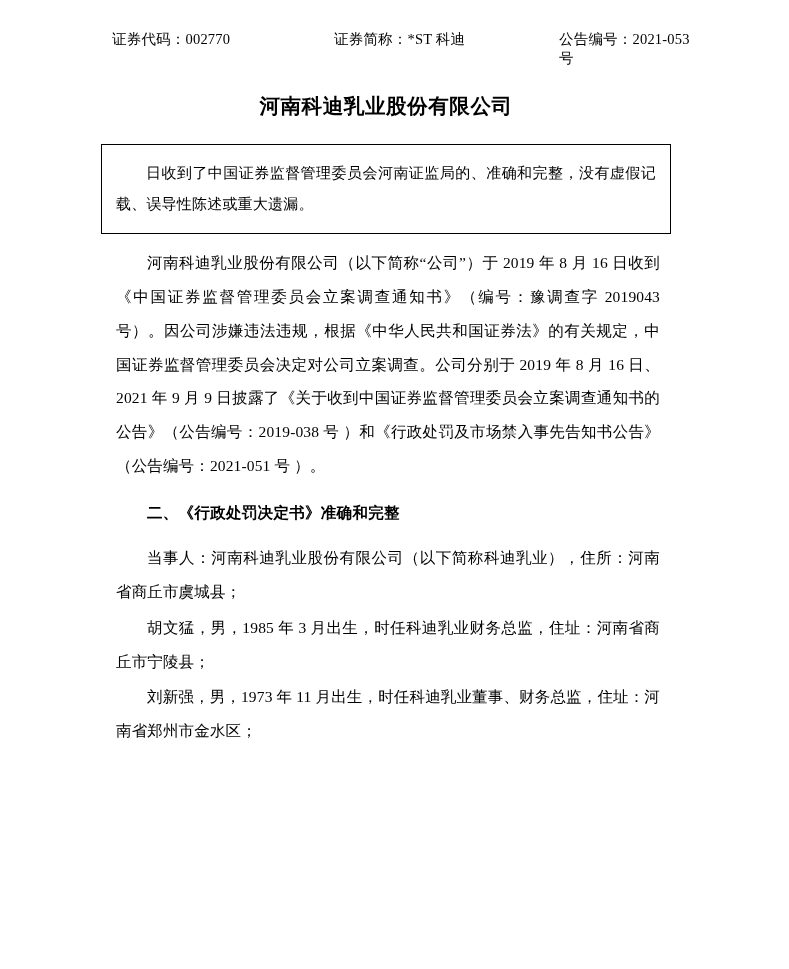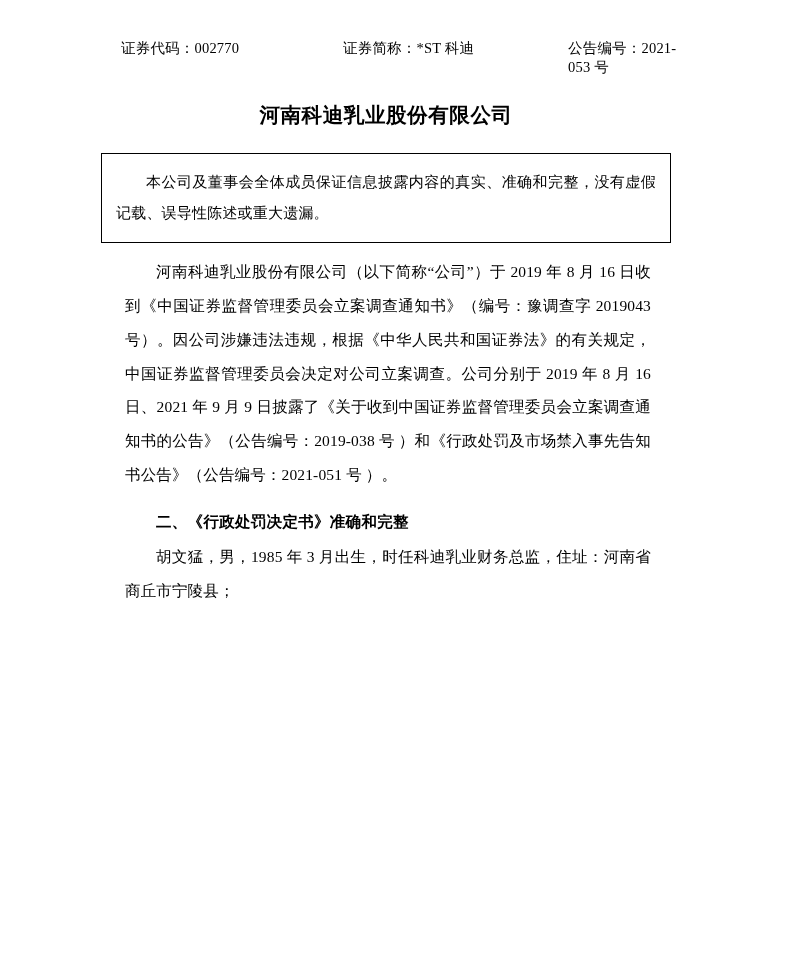--- a/index.html
+++ b/index.html
@@ -13,21 +13,21 @@
     font-family: "Liberation Serif", "DejaVu Serif", serif;
     color: #000000;
     overflow: hidden;
     position: relative;
   }
 
   .page {
     width: 772px;
     height: 969px;
     box-sizing: border-box;
-    padding: 13px;
+    padding: 4px;
     position: relative;
   }
 
   
   .doc-header {
     display: flex;
     align-items: baseline;
     padding: 26px 0 0 0;
     margin-left: 108px;
     margin-right: 72px;
@@ -106,25 +106,27 @@
     <span class="h-code">证券代码：002770</span>
     <span class="h-abbr">证券简称：*ST 科迪</span>
     <span class="h-num">公告编号：2021-053 号</span>
   </div>
 
   <div class="title-block">
     <div class="title-main">河南科迪乳业股份有限公司</div>
   </div>
 
   <div class="notice-box">
-    <div class="notice-text">本公司及董事会全体成员保证信息披露内容的真实、准确和完整，没有虚假记载、误导性陈述或重大遗漏。</div>
+    <div class="notice-text">日收到了中国证券监督管理委员会河南证监局的、准确和完整，没有虚假记载、误导性陈述或重大遗漏。</div>
   </div>
 
   <div class="body">
 
     <div class="para">河南科迪乳业股份有限公司（以下简称“公司”）于 2019 年 8 月 16 日收到《中国证券监督管理委员会立案调查通知书》（编号：豫调查字 2019043 号）。因公司涉嫌违法违规，根据《中华人民共和国证券法》的有关规定，中国证券监督管理委员会决定对公司立案调查。公司分别于 2019 年 8 月 16 日、2021 年 9 月 9 日披露了《关于收到中国证券监督管理委员会立案调查通知书的公告》（公告编号：2019-038 号 ）和《行政处罚及市场禁入事先告知书公告》（公告编号：2021-051 号 ）。</div>
 
     <div class="sec-heading">二、《行政处罚决定书》准确和完整</div>
+    <div class="para">当事人：河南科迪乳业股份有限公司（以下简称科迪乳业），住所：河南省商丘市虞城县；</div>
     <div class="para tight">胡文猛，男，1985 年 3 月出生，时任科迪乳业财务总监，住址：河南省商丘市宁陵县；</div>
+    <div class="para tight">刘新强，男，1973 年 11 月出生，时任科迪乳业董事、财务总监，住址：河南省郑州市金水区；</div>
 
   </div>
 
 </div>
 
 </body></html>

